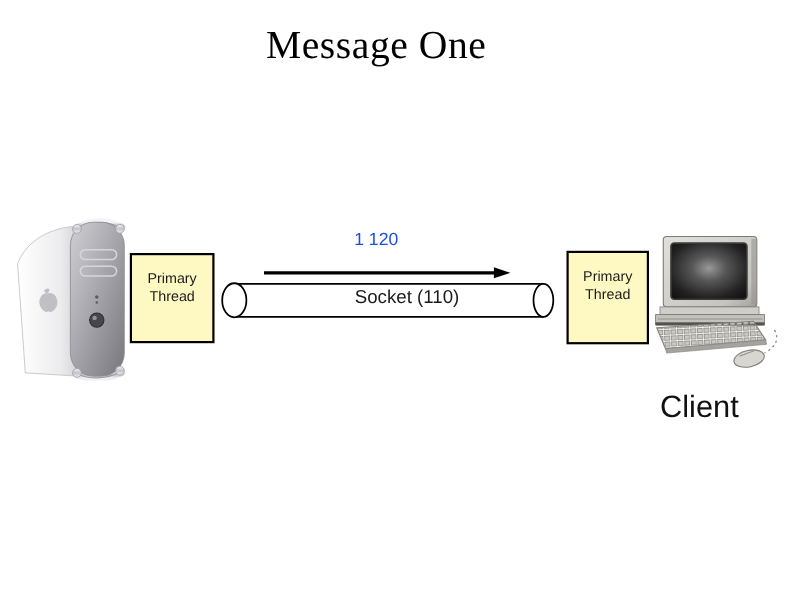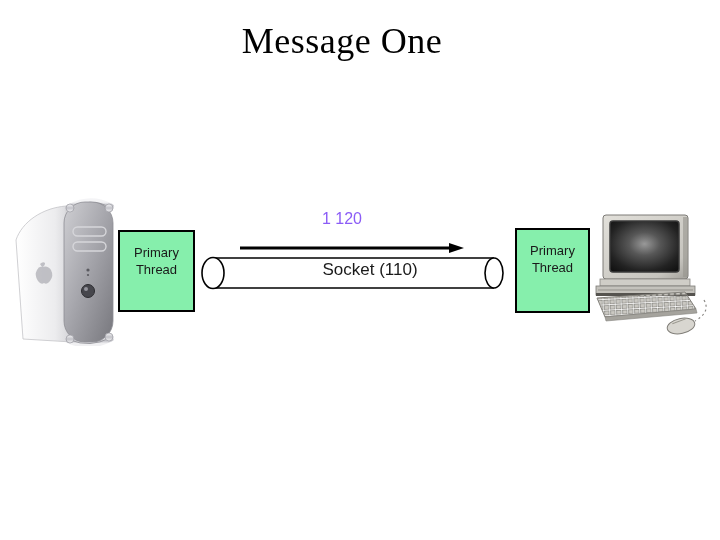--- a/index.html
+++ b/index.html
@@ -7,28 +7,28 @@
     position:relative;width:720px;height:540px;background:#ffffff;overflow:hidden;
     font-family:"Liberation Sans",sans-serif;color:#000;
   }
   .abs{position:absolute;}
   #title{
     top:20px;left:0;width:684px;text-align:center;
     font-family:"Liberation Serif",serif;font-size:36px;font-weight:400;color:#000;
     letter-spacing:0.5px;
   }
   .thread-box{
-    box-sizing:border-box;background:#86efac;border:2px solid #000;
+    box-sizing:border-box;background:#fef9c3;border:2px solid #000;
     text-align:center;font-size:13px;line-height:17px;color:#1a1a1a;
   }
   #server-thread-box{left:118px;top:230px;width:77px;height:82px;padding-top:12px;}
   #client-thread-box{left:515px;top:228px;width:75px;height:85px;padding-top:12px;}
   #message-label{
     left:232px;top:210px;width:220px;text-align:center;
-    font-size:16px;color:#8b5cf6;
+    font-size:16px;color:#1d4ed8;
   }
   #socket-label{
     left:270px;top:260px;width:200px;text-align:center;
     font-size:17px;color:#1a1a1a;z-index:3;
   }
   #server-label{left:13px;top:362px;font-size:27px;color:#111;}
   #client-label{left:600px;top:354px;font-size:28px;color:#111;}
   #pipe{left:200px;top:255px;z-index:2;}
   #arrow{left:238px;top:240px;z-index:2;}
   #server-art{left:10px;top:196px;}
@@ -150,14 +150,15 @@
 
       <path d="M111 86 q7 12 -9 21" fill="none" stroke="#8a8884" stroke-width="1.2" stroke-dasharray="2 3"></path>
 
       <g transform="rotate(-12 88 112)">
         <ellipse cx="88" cy="112" rx="14" ry="7.5" fill="#d8d6d0" stroke="#807e78" stroke-width="1"></ellipse>
         <line x1="80" y1="108" x2="94" y2="106" stroke="#9a988f" stroke-width="1"></line>
       </g>
     </svg>
   </div>
 
+  <div id="client-label" class="abs">Client</div>
 
 </div>
 
 </body></html>

